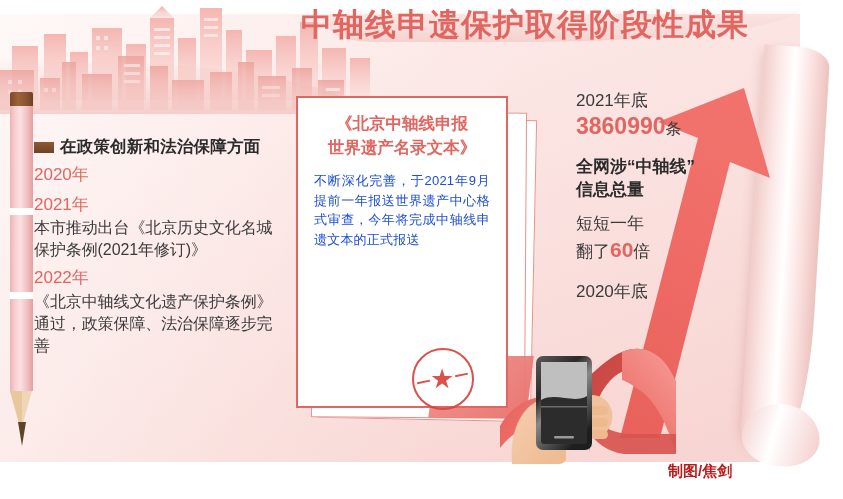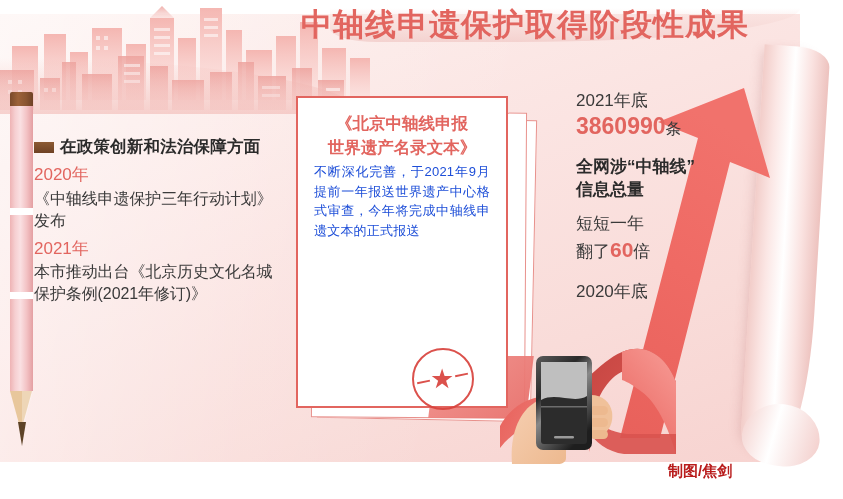--- a/index.html
+++ b/index.html
@@ -200,21 +200,21 @@
   }
   .card-inner {
     padding: 14px 16px 10px 16px;
   }
   .card-title {
     font-size: 16.5px;
     font-weight: bold;
     color: #e2655f;
     text-align: center;
     line-height: 1.45;
-    margin-bottom: 2px;
+    margin-bottom: 11px;
   }
   .card-body {
     font-size: 13px;
     color: #1d4ed8;
     line-height: 1.52;
     text-align: justify;
     text-align-last: left;
     letter-spacing: .2px;
   }
   .seal {
@@ -439,28 +439,31 @@
   </div>
 
   <div class="left-col">
     <div class="lc-head">
       <span class="lc-bullet"></span>
       <span class="lc-head-text">在政策创新和法治保障方面</span>
     </div>
 
     <div>
       <div class="lc-year">2020年</div>
-      <div class="lc-body">《中轴线申遗保护三年行动计划》发布</div>
     </div>
 
     <div>
       <div class="lc-year">2021年</div>
       <div class="lc-body">本市推动出台《北京历史文化名城保护条例(2021年修订)》</div>
     </div>
 
+    <div>
+      <div class="lc-year">2022年</div>
+      <div class="lc-body">《北京中轴线文化遗产保护条例》通过，政策保障、法治保障逐步完善</div>
+    </div>
   </div>
 
   <div class="sheet s3"></div>
   <div class="sheet s2"></div>
   <div class="sheet-accent"></div>
 
   <div class="card">
     <div class="card-inner">
       <div class="card-title">
         <div>《北京中轴线申报</div>

